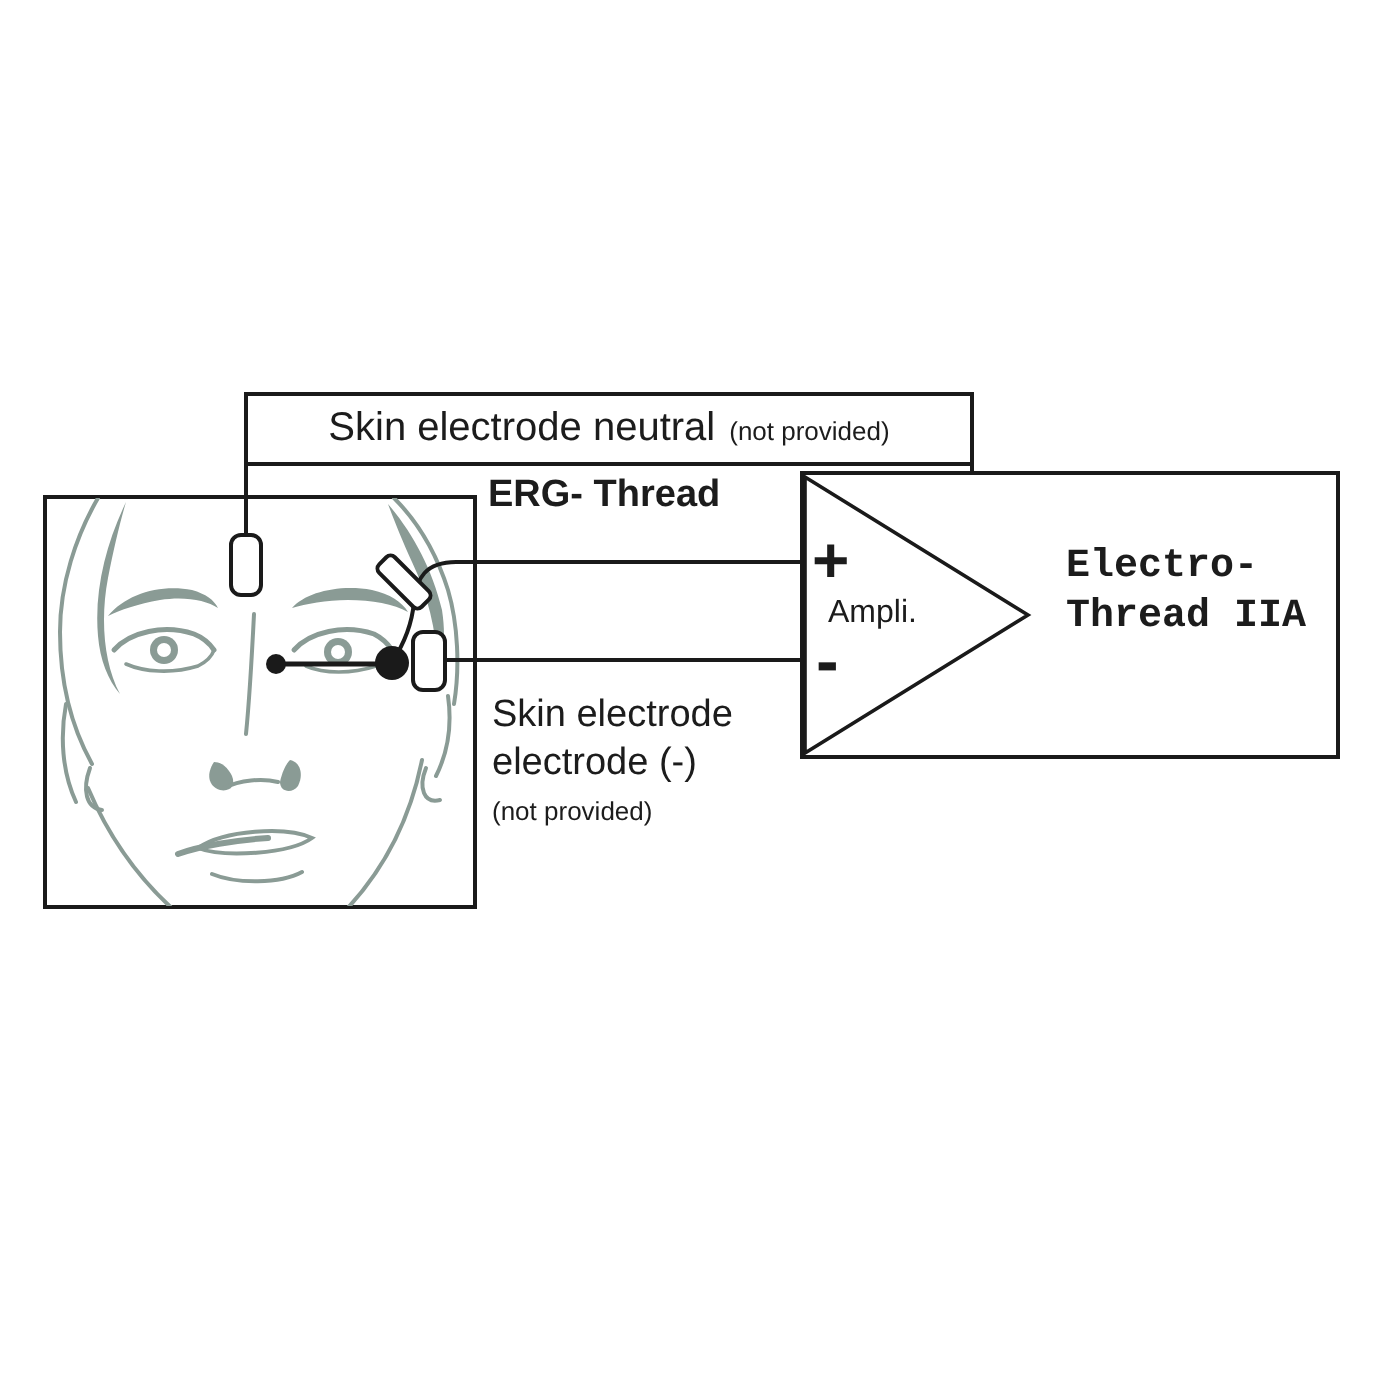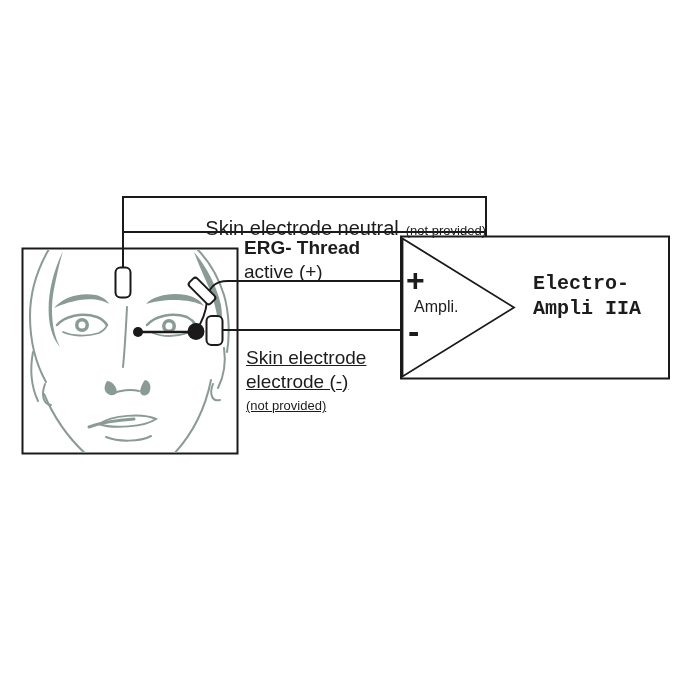--- a/index.html
+++ b/index.html
@@ -14,28 +14,28 @@
   
   .ln{stroke:var(--line,#1a1a1a);stroke-width:2;fill:none;}
   .bx{fill:#ffffff;stroke:var(--line,#1a1a1a);stroke-width:2;}
   .sk{stroke:var(--face-sketch,#8a9b95);stroke-width:2;fill:none;stroke-linecap:round;}
   .skf{fill:var(--face-sketch,#8a9b95);stroke:none;}
   .dot{fill:var(--line,#1a1a1a);}
   
   .t{position:absolute;color:var(--text,#1c1c1c);white-space:nowrap;}
   .neutral-label{
     left:123px;top:197px;width:363px;height:35px;
-    display:flex;justify-content:flex-end;align-items:baseline;
-    padding-top:20px;box-sizing:border-box;gap:7px;
+    display:flex;justify-content:center;align-items:baseline;
+    padding-top:6px;box-sizing:border-box;gap:7px;
     font-size:20px;
   }
   .small{font-size:13px;}
   .erg-label{left:244px;top:236px;font-size:19px;line-height:24px;}
   .erg-label .b1{font-weight:bold;margin-left:0;}
-  .ref-label{left:246px;top:346px;font-size:19px;line-height:24px;text-decoration:underline;}
+  .ref-label{left:246px;top:346px;font-size:19px;line-height:24px;}
   .ref-label .small{line-height:18px;margin-top:3px;}
   .plus{left:406px;top:264px;font-size:32px;font-weight:800;line-height:32px;}
   .ampli{left:414px;top:295px;font-size:16px;line-height:24px;}
   .minus{left:408px;top:317px;font-size:34px;font-weight:900;line-height:28px;}
   .device{left:533px;top:271px;font-size:20px;font-weight:bold;line-height:25px;font-family:Liberation Mono, monospace;}
 </style>
 </head>
 <body>
 
 <div class="canvas">
@@ -97,31 +97,30 @@
     <path class="ln" style="stroke-width:1.8" fill="#ffffff" d="M402.5,238.5 L514,307.5 L402.5,376.5 Z"></path>
   </svg>
 
   <div class="t neutral-label">
     <span>Skin electrode neutral</span>
     <span class="small">(not provided)</span>
   </div>
 
   <div class="t erg-label">
     <div class="b1">ERG- Thread</div>
-    <div>active (+)</div>
   </div>
 
   <div class="t ref-label">
     <div>Skin electrode</div>
     <div>electrode (-)</div>
     <div class="small">(not provided)</div>
   </div>
 
   <div class="t plus">+</div>
   <div class="t ampli">Ampli.</div>
   <div class="t minus">-</div>
 
   <div class="t device">
     <div>Electro-</div>
-    <div>Ampli IIA</div>
+    <div>Thread IIA</div>
   </div>
 
 </div>
 
 </body></html>

